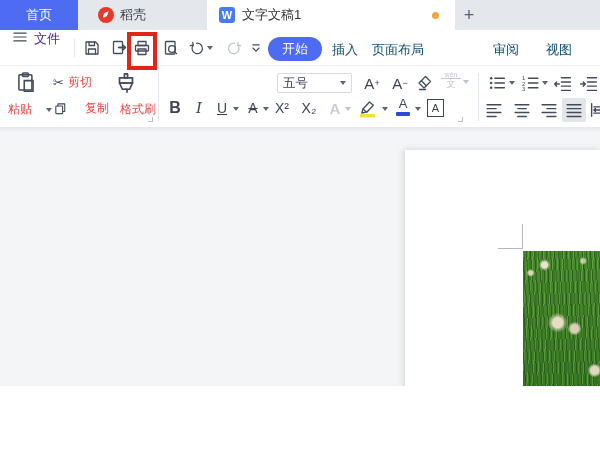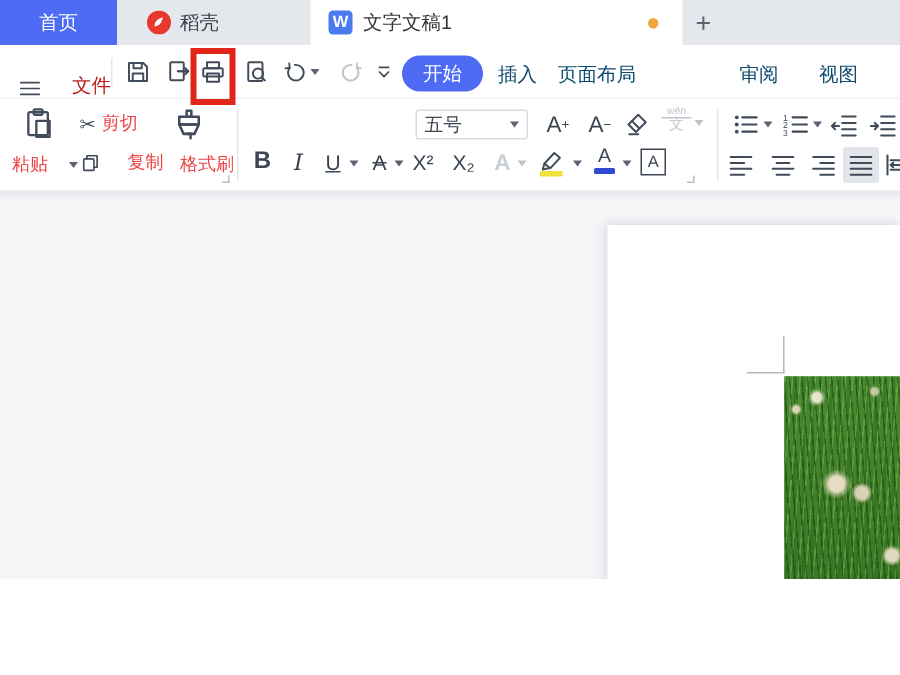--- a/index.html
+++ b/index.html
@@ -18,22 +18,22 @@
              padding:12px 14px;font-size:13px;color:#38404c;}
   .doc-tab{left:207px;top:0;width:248px;height:30px;background:#fff;display:flex;
            align-items:center;gap:7px;padding:0 12px;font-size:13px;color:#333;}
   .wps-ic{width:16px;height:16px;border-radius:3px;background:#4a7af0;color:#fff;
           font-size:11px;font-weight:bold;display:flex;align-items:center;justify-content:center;flex:0 0 auto;}
   .dot{width:7px;height:7px;border-radius:50%;background:#eda73b;margin-left:auto;margin-right:4px;}
   .newtab{left:457px;top:3px;width:24px;height:24px;font-size:18px;color:#596270;
           display:flex;align-items:center;justify-content:center;}
   
   .quickbar{left:0;top:30px;width:600px;height:36px;background:#fff;border-bottom:1px solid #f0f1f4;}
-  .menu-btn{left:12px;top:30px;height:36px;display:flex;align-items:flex-end;gap:20px;
-            font-size:13px;color:#b91c1c;}
+  .menu-btn{left:12px;top:30px;height:36px;display:flex;align-items:flex-start;gap:6px;
+            font-size:13px;color:#4c1d95;}
   .vsep{width:1px;background:#e3e6ea;}
   .qbtn{top:35px;width:26px;height:26px;display:flex;align-items:center;justify-content:center;}
   .redbox{left:127px;top:32px;width:30px;height:38px;border:4px solid #e1251b;z-index:6;}
   .caret{width:0;height:0;border-left:3.5px solid transparent;border-right:3.5px solid transparent;
          border-top:4px solid #5a6472;}
   .caret.dis{border-top-color:#bcc2cb;}
   .rtab{top:41px;height:17px;line-height:17px;font-size:13px;color:#0c4a6e;text-align:center;}
   .rtab-start{left:268px;top:37px;width:54px;height:24px;border-radius:12px;background:#4e6bf3;
               color:#fff;font-size:13px;display:flex;align-items:center;justify-content:center;}
   

